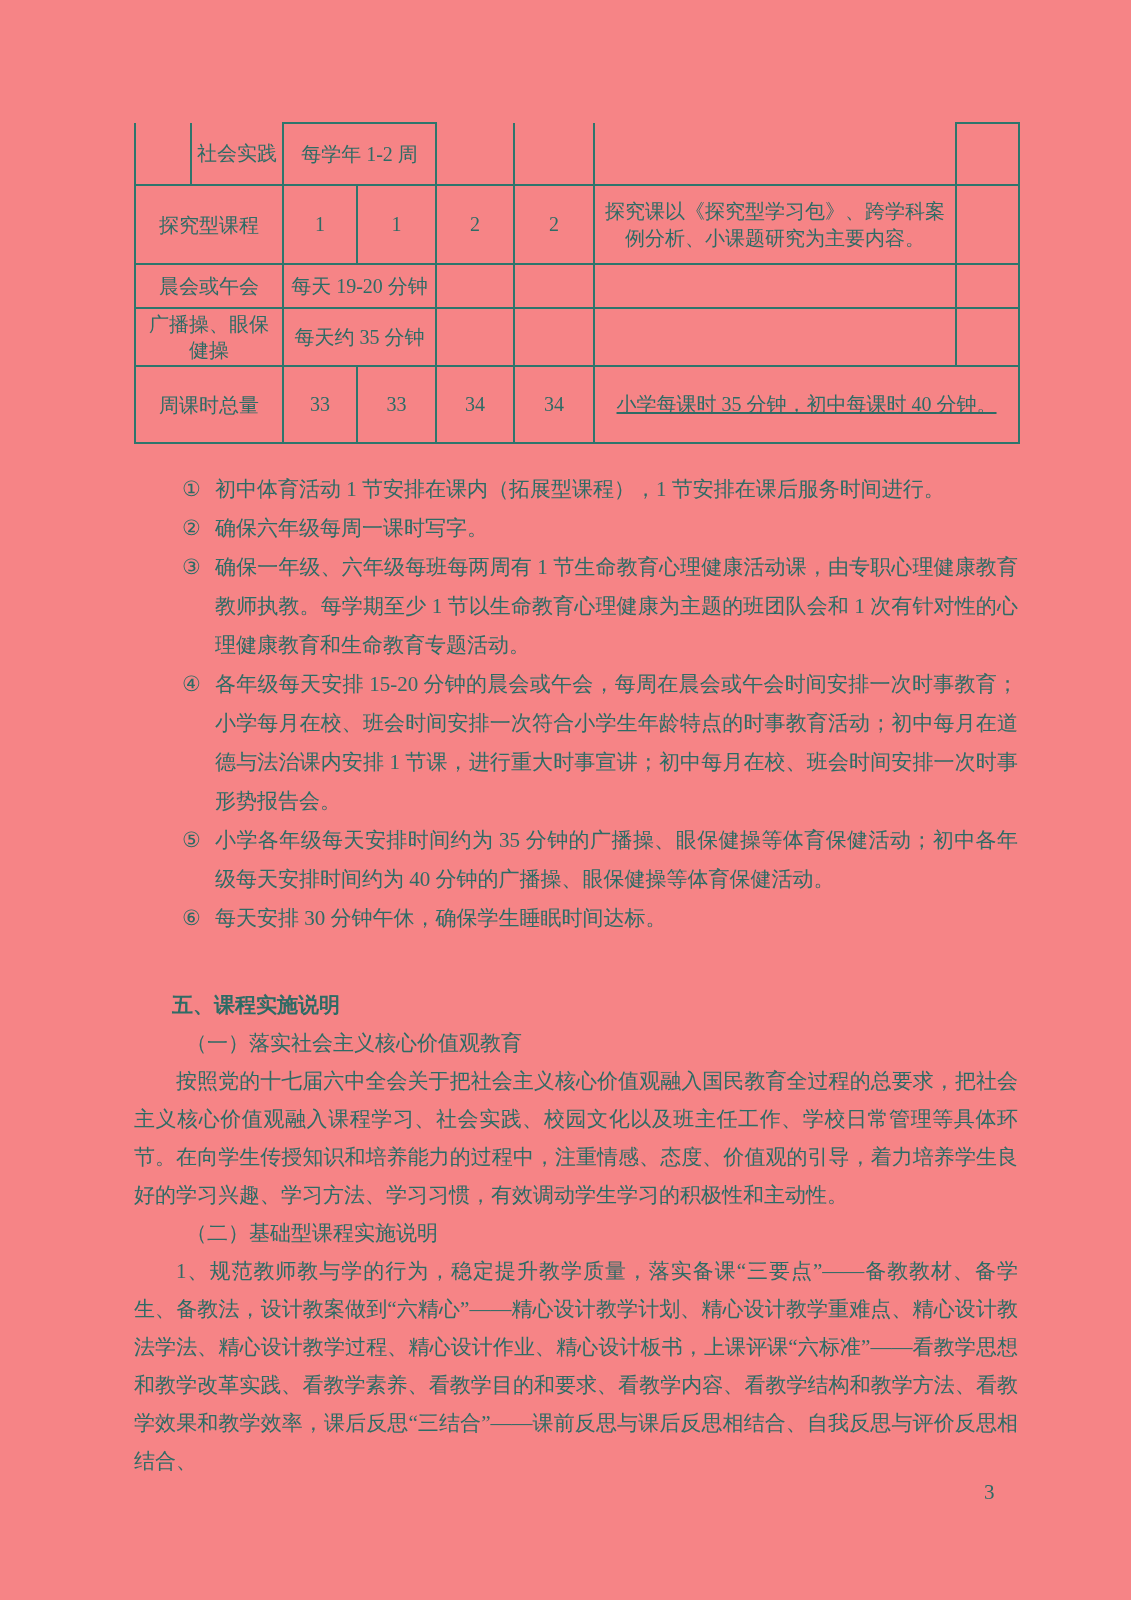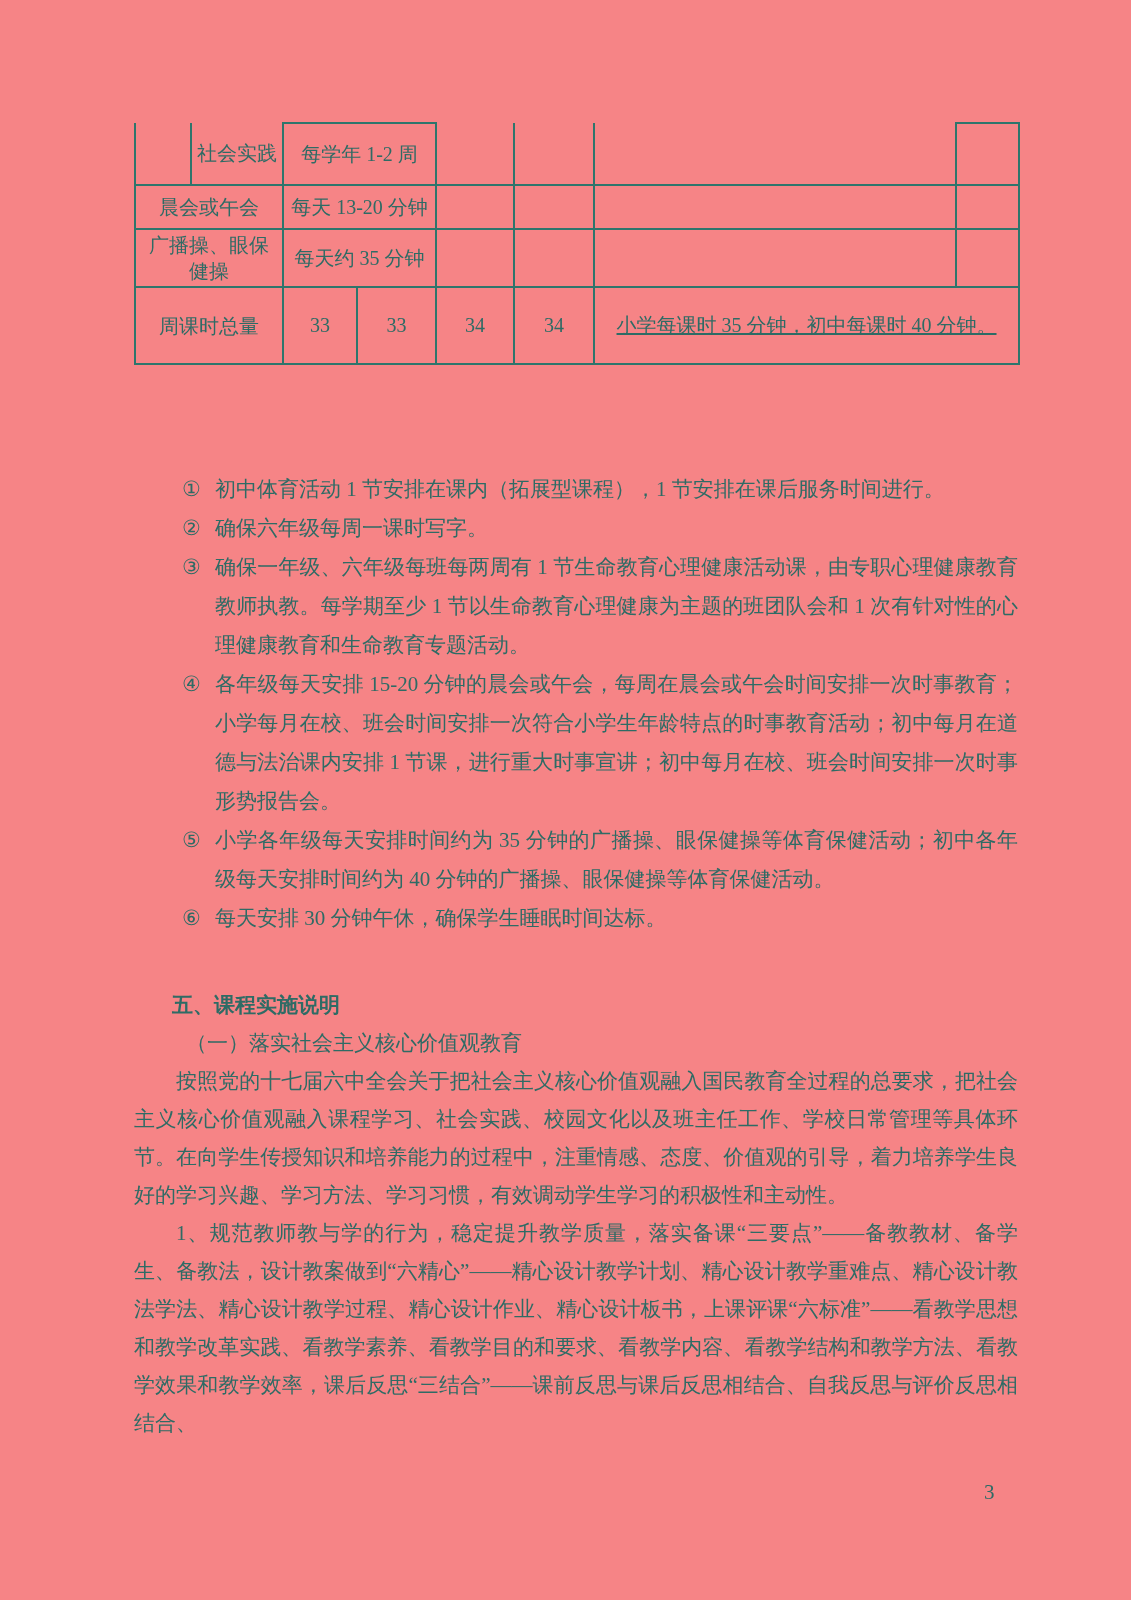--- a/index.html
+++ b/index.html
@@ -90,23 +90,32 @@
     <tbody>
         <tr class="r1">
       <td></td>
       <td class="lbl-sp">社会实践</td>
       <td colspan="2" class="topped">每学年 1-2 周</td>
       <td></td>
       <td></td>
       <td></td>
       <td class="topped"></td>
     </tr>
+    <tr class="r2">
+      <td colspan="2" class="lbl">探究型课程</td>
+      <td>1</td>
+      <td>1</td>
+      <td>2</td>
+      <td>2</td>
+      <td class="remark2">探究课以《探究型学习包》、跨学科案例分析、小课题研究为主要内容。</td>
+      <td></td>
+    </tr>
     <tr class="r3">
       <td colspan="2" class="lbl">晨会或午会</td>
-      <td colspan="2" class="val-top">每天 13-20 分钟</td>
+      <td colspan="2" class="val-top">每天 19-20 分钟</td>
       <td></td>
       <td></td>
       <td></td>
       <td></td>
     </tr>
     <tr class="r4">
       <td colspan="2" class="lbl">广播操、眼保健操</td>
       <td colspan="2" class="val-top">每天约 35 分钟</td>
       <td></td>
       <td></td>
@@ -148,18 +157,19 @@
     <div class="note-item">
       <span class="note-num">⑥</span>
       <span class="note-text">每天安排 30 分钟午休，确保学生睡眠时间达标。</span>
     </div>
   </div>
 
   <div class="section">
     <div class="sec-heading">五、课程实施说明</div>
     <div class="sub-heading">（一）落实社会主义核心价值观教育</div>
     <div class="para">按照党的十七届六中全会关于把社会主义核心价值观融入国民教育全过程的总要求，把社会主义核心价值观融入课程学习、社会实践、校园文化以及班主任工作、学校日常管理等具体环节。在向学生传授知识和培养能力的过程中，注重情感、态度、价值观的引导，着力培养学生良好的学习兴趣、学习方法、学习习惯，有效调动学生学习的积极性和主动性。</div>
+    <div class="sub-heading">（二）基础型课程实施说明</div>
     <div class="para">1、规范教师教与学的行为，稳定提升教学质量，落实备课“三要点”——备教教材、备学生、备教法，设计教案做到“六精心”——精心设计教学计划、精心设计教学重难点、精心设计教法学法、精心设计教学过程、精心设计作业、精心设计板书，上课评课“六标准”——看教学思想和教学改革实践、看教学素养、看教学目的和要求、看教学内容、看教学结构和教学方法、看教学效果和教学效率，课后反思“三结合”——课前反思与课后反思相结合、自我反思与评价反思相结合、</div>
   </div>
 
   <div class="page-num">3</div>
 
 </div>
 
 </body></html>

